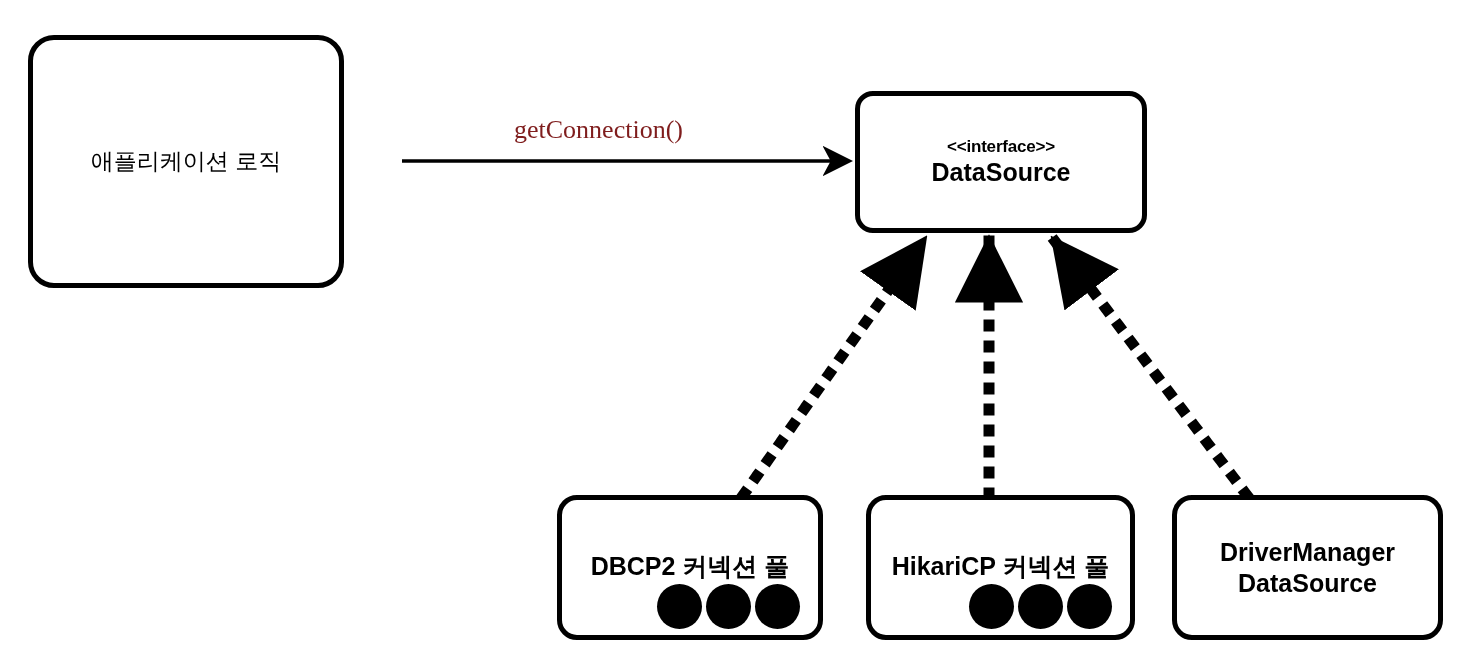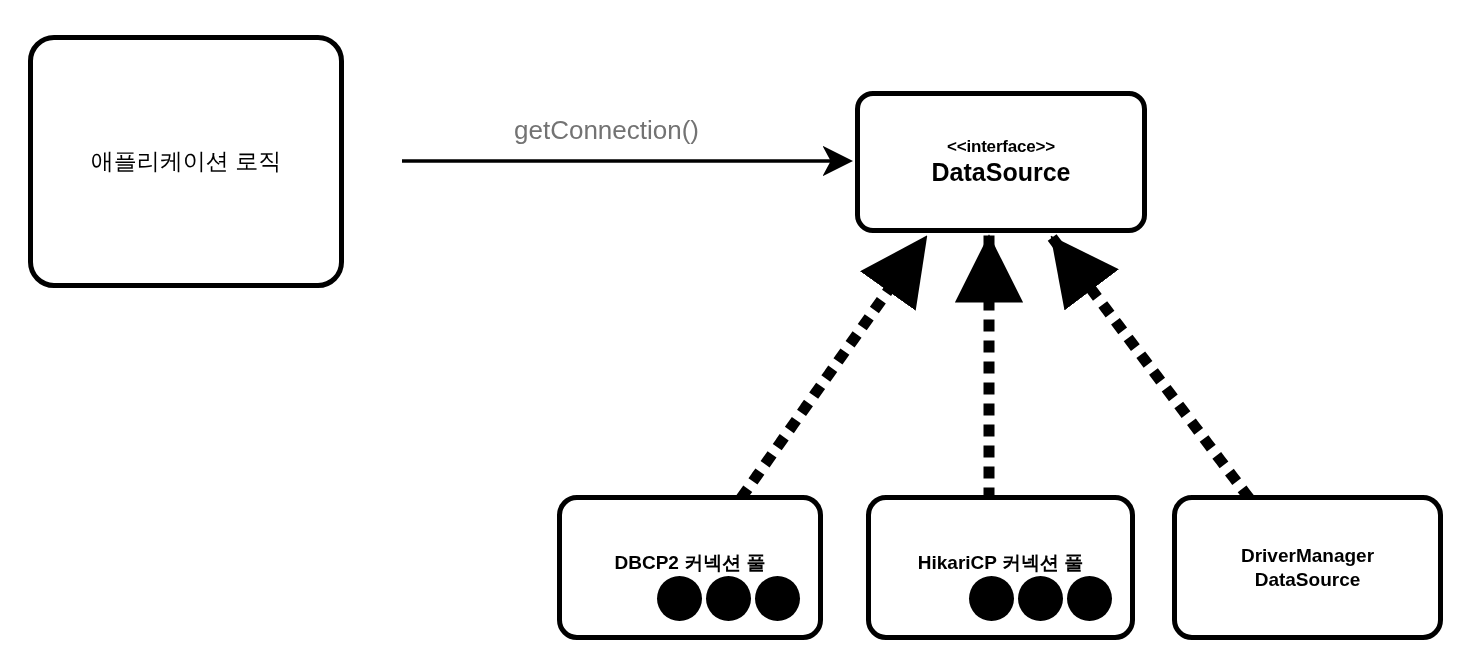--- a/index.html
+++ b/index.html
@@ -78,21 +78,21 @@
   }
 
   
   .impl-node {
     top: 495px;
     height: 145px;
     border-radius: 20px;
     justify-content: flex-start;
   }
   .impl-node .node-label {
-    font-size: 19px;
+    font-size: 25px;
     font-weight: 700;
     width: 100%;
   }
   #node-dbcp2 {
     left: 557px;
     width: 266px;
   }
   #node-hikaricp {
     left: 866px;
     width: 269px;
@@ -124,22 +124,23 @@
     background: #000000;
   }
 
   
   #call-label {
     position: absolute;
     left: 514px;
     top: 115px;
     font-size: 26px;
     font-weight: 400;
-    color: #737373;
+    color: #7f1d1d;
     white-space: nowrap;
+    font-family: Liberation Serif, serif;
   }
 </style>
 </head>
 <body>
 
 <div id="diagram-canvas">
 
   <svg class="edge-layer" viewBox="0 0 1458 660" xmlns="http://www.w3.org/2000/svg">
     <defs>
       <marker id="solid-head" viewBox="0 0 12 12" refX="10" refY="6" markerWidth="9" markerHeight="9" orient="auto-start-reverse">

